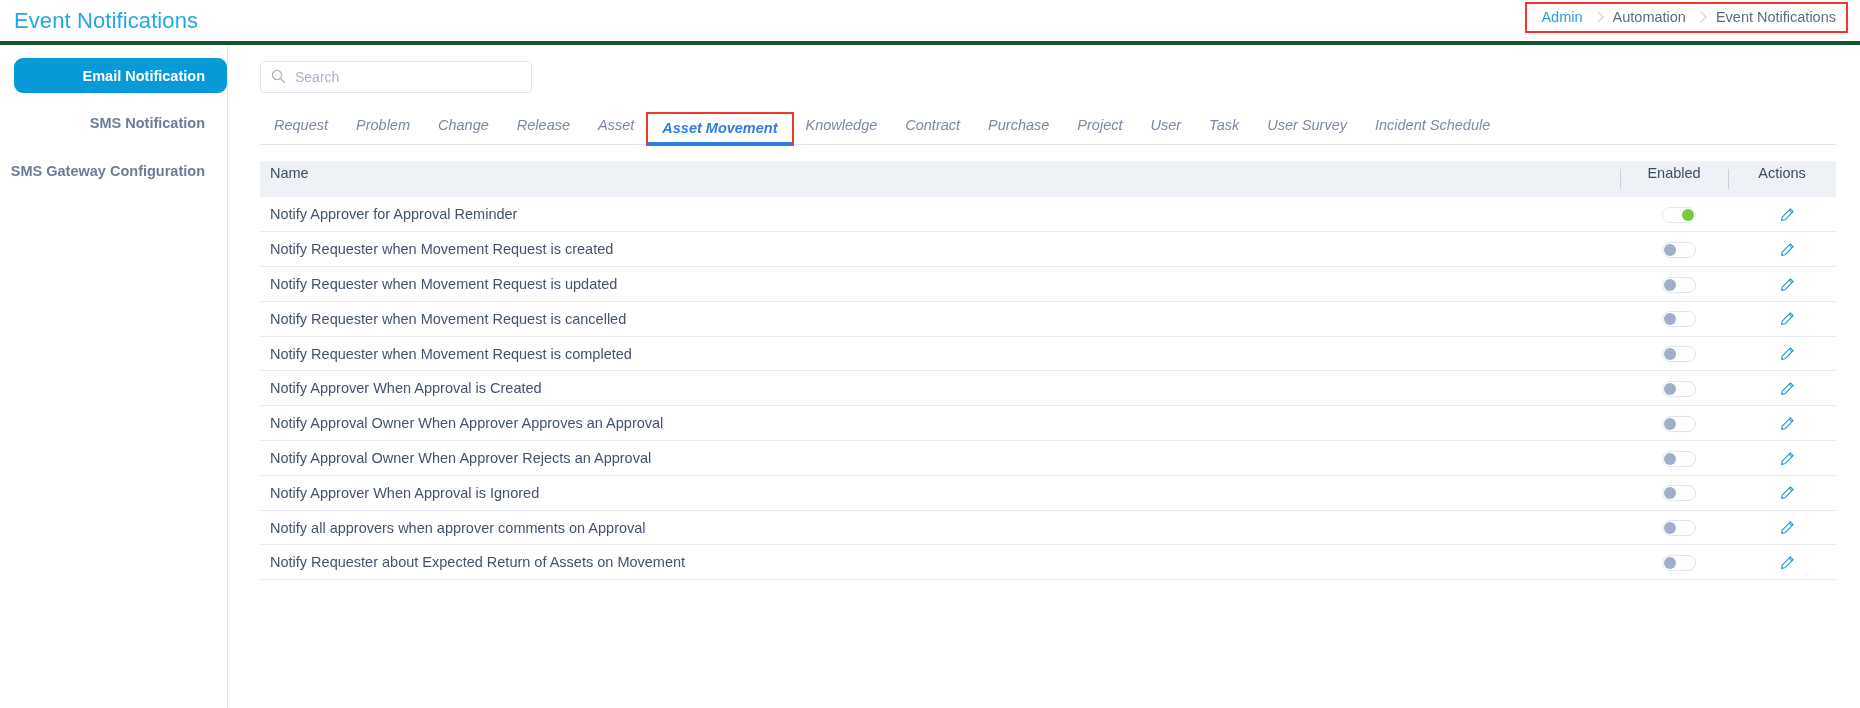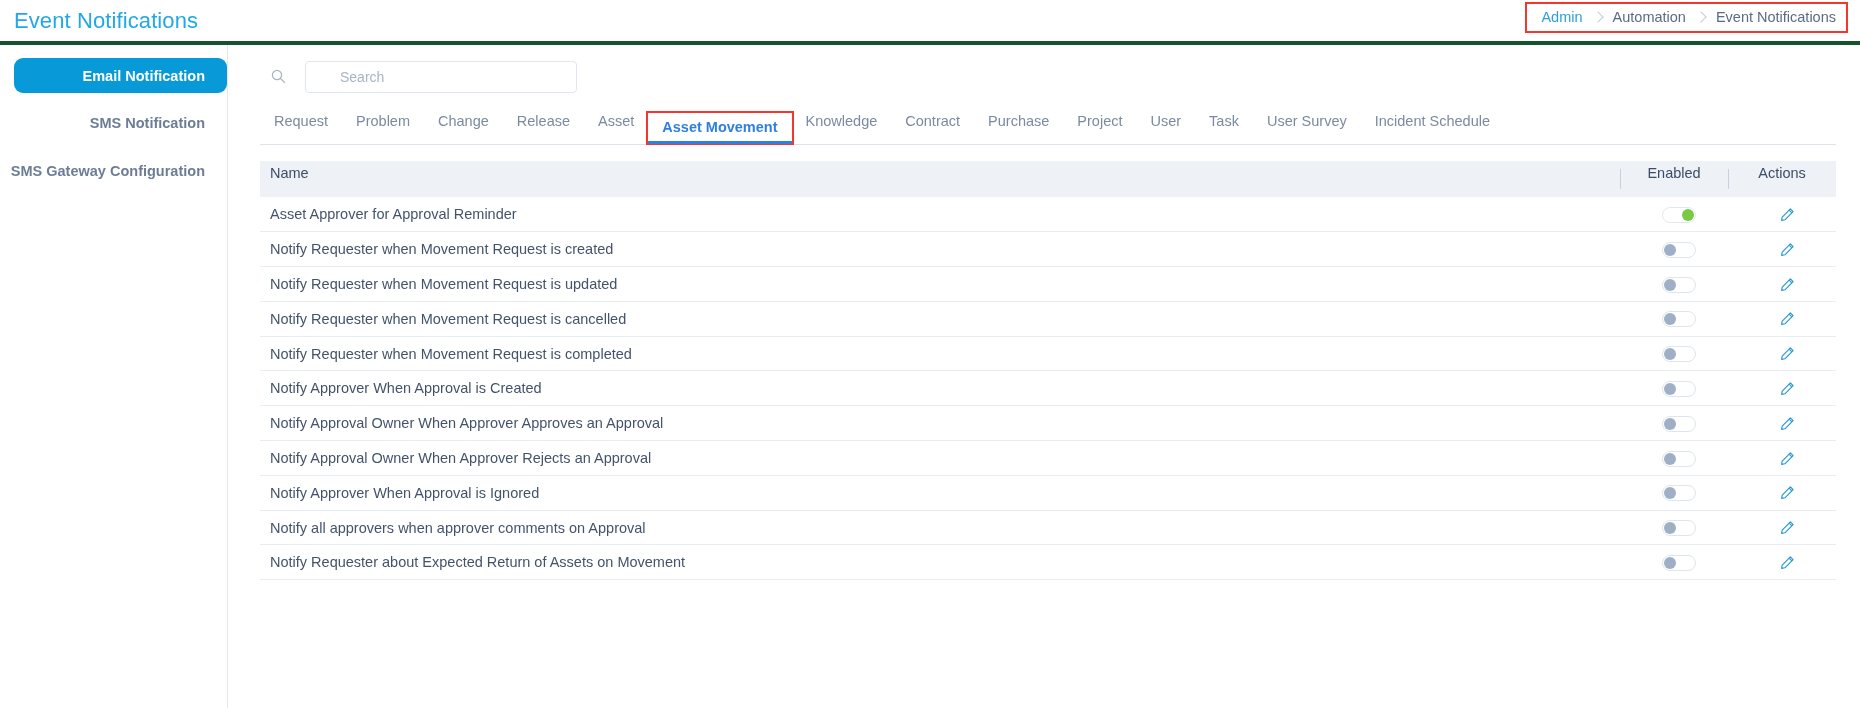--- a/index.html
+++ b/index.html
@@ -102,38 +102,38 @@
     width: 100%;
     height: 100%;
     border: 1px solid #dfe6ef;
     border-radius: 4px;
     padding: 0 10px 0 34px;
     font-size: 14px;
     font-family: "Liberation Sans", sans-serif;
     color: #ec4899;
     outline: none;
     background: #fff;
-    margin-left: 45px;
   }
   .search-input::placeholder { color: #a8b4c6; }
   .search-icon {
     position: absolute;
     left: 11px; top: 8px;
     width: 15px; height: 15px;
     pointer-events: none;
   }
 
   
   .tabs {
     position: relative;
     display: flex;
-    align-items: flex-start;
+    align-items: center;
     border-bottom: 1px solid #dde4ec;
     height: 32px;
     margin-bottom: 16px;
+    font-style: italic;
   }
   .tab {
     font-size: 14.5px;
     color: #7b8aa1;
     padding: 0 14px 8px 14px;
     white-space: nowrap;
     position: relative;
   }
   .tab.active {
     color: #2f7fe0;
@@ -276,21 +276,21 @@
     <table class="grid">
       <thead>
         <tr>
           <th class="col-name">Name</th>
           <th class="col-enabled">Enabled</th>
           <th class="col-actions">Actions</th>
         </tr>
       </thead>
       <tbody id="tbody">
           <tr>
-            <td>Asset Approver for Approval Reminder</td>
+            <td>Notify Approver for Approval Reminder</td>
             <td class="col-enabled"><span class="toggle on"><span class="knob"></span></span></td>
             <td class="col-actions"><svg class="pencil" viewBox="0 0 16 16">
                 <path d="M11.4 1.9l2.7 2.7-8.2 8.2-3.3.6.6-3.3z" fill="none" stroke="#2196d6" stroke-width="1.1" stroke-linejoin="round"></path>
                 <line x1="10.2" y1="3.1" x2="12.9" y2="5.8" stroke="#2196d6" stroke-width="1.1"></line>
               </svg></td>
           </tr>
           <tr>
             <td>Notify Requester when Movement Request is created</td>
             <td class="col-enabled"><span class="toggle"><span class="knob"></span></span></td>
             <td class="col-actions"><svg class="pencil" viewBox="0 0 16 16">

